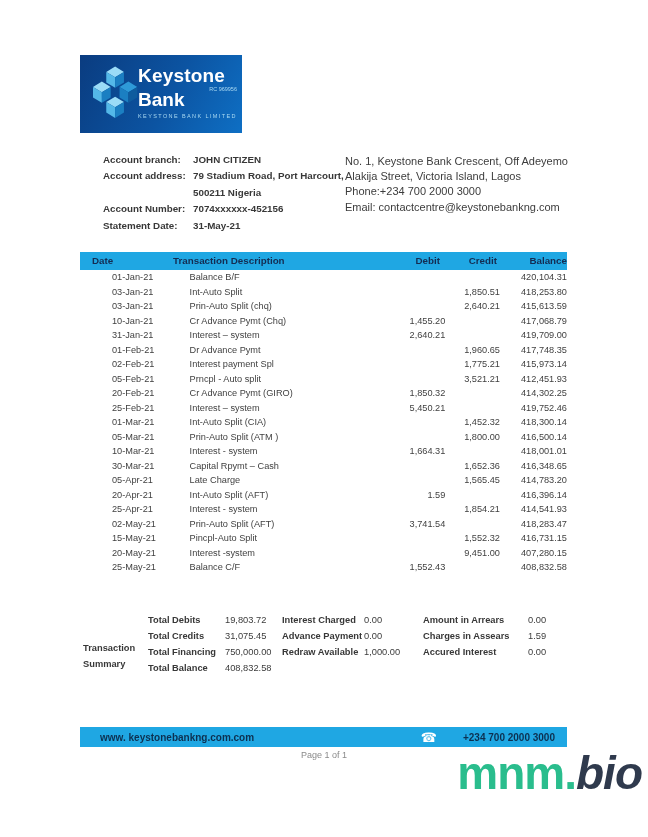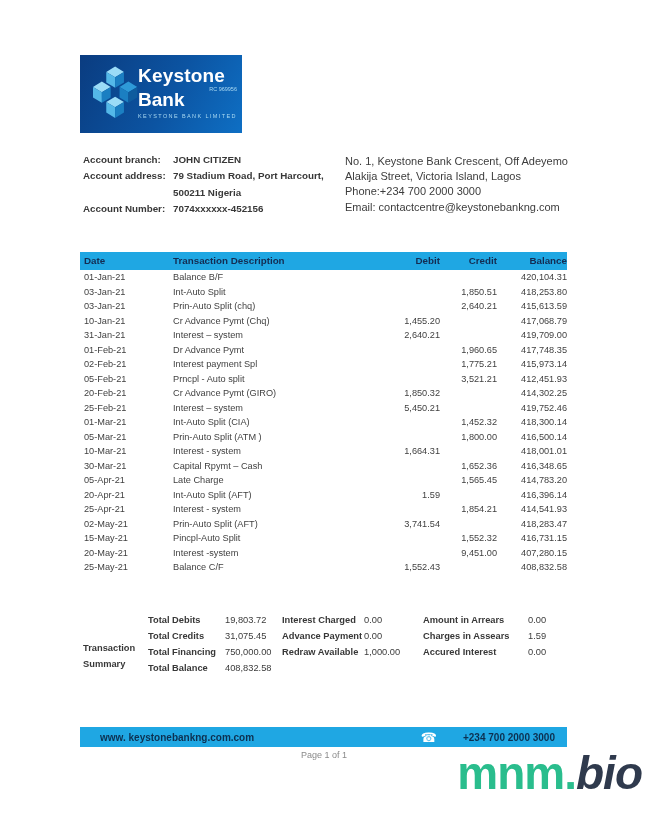--- a/index.html
+++ b/index.html
@@ -15,29 +15,29 @@
   .logo-mark { position: absolute; left: 13px; top: 11px; }
   .logo-text { position: absolute; left: 58px; top: 10px; color: #ffffff; }
   .logo-name1 { font-size: 19px; font-weight: bold; letter-spacing: 0.2px; line-height: 21px; }
   .logo-rc { font-size: 5.5px; color: #a8d9f2; text-align: right; line-height: 5px; margin-top: 1px; }
   .logo-name2 { font-size: 19px; font-weight: bold; line-height: 19px; margin-top: -2px; }
   .logo-sub { font-size: 5.5px; color: #a8d9f2; letter-spacing: 1.4px; margin-top: 4px; white-space: nowrap; }
 
   
   .account-block { position: absolute; left: 83px; top: 152px; font-size: 9.8px; color: #3c3c3c; }
   .acc-row { display: flex; line-height: 16.4px; }
-  .acc-label { width: 90px; font-weight: bold; color: #383838; }
+  .acc-label { width: 90px; font-weight: bold; color: #383838; margin-left: 20px; }
   .acc-value { font-weight: bold; color: #383838; }
   .contact-block { position: absolute; left: 345px; top: 154px; font-size: 11px; color: #3c3c3c; line-height: 15.2px; }
 
   
   .txn-table { position: absolute; left: 80px; top: 252px; width: 487px; font-size: 9.2px; color: #3f3f3f; }
   .t-head { display: flex; background: #1fa7e3; height: 18px; line-height: 18px; font-size: 9.8px; font-weight: bold; color: #142c52; }
-  .t-row { display: flex; height: 14.5px; line-height: 14.5px; }
-  .c-date { width: 93px; padding-left: 4px; }
+  .t-row { display: flex; height: 14.5px; line-height: 14.5px; margin-left: 20px; }
+  .c-date { width: 93px; padding-left: 12px; }
   .c-desc { width: 187px; }
   .c-debit { width: 80px; text-align: right; }
   .c-credit { width: 57px; text-align: right; }
   .c-balance { width: 70px; text-align: right; padding-right: 0; }
 
   
   .summary { position: absolute; left: 80px; top: 612px; width: 487px; font-size: 9.3px; color: #3c3c3c; }
   .sum-title { position: absolute; left: 3px; top: 0; font-weight: bold; color: #383838; line-height: 16px; margin-top: 28px; }
   .sum-group { position: absolute; top: 0; }
   .sum-row { display: flex; line-height: 16px; }
@@ -113,20 +113,24 @@
       <div class="acc-row">
         <span class="acc-label"></span>
         <span class="acc-value">500211 Nigeria</span>
       </div>
 
       <div class="acc-row">
         <span class="acc-label">Account Number:</span>
         <span class="acc-value">7074xxxxxx-452156</span>
       </div>
 
+      <div class="acc-row">
+        <span class="acc-label">Statement Date:</span>
+        <span class="acc-value">31-May-21</span>
+      </div>
     </div>
 
   <div class="contact-block">
 
       <div>No. 1, Keystone Bank Crescent, Off Adeyemo</div>
 
       <div>Alakija Street, Victoria Island, Lagos</div>
 
       <div>Phone:+234 700 2000 3000</div>
 

